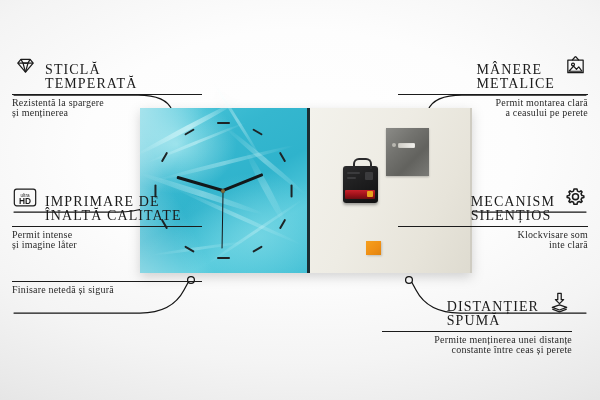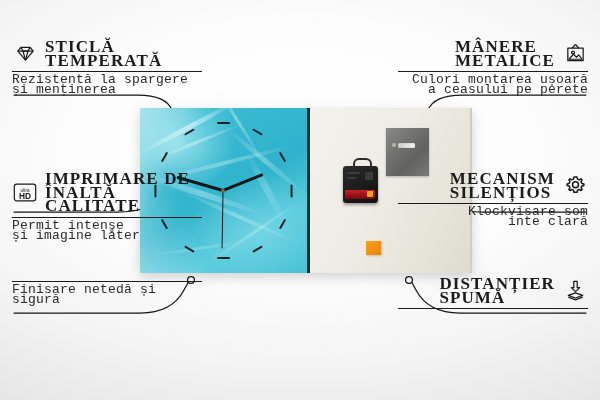--- a/index.html
+++ b/index.html
@@ -175,39 +175,40 @@
 
   .co-head {
     display: flex;
     align-items: center;
     gap: 7px;
   }
   .callout.right .co-head { justify-content: flex-end; }
 
   .co-title {
     font-family: "Liberation Serif", serif;
-    font-size: 17px;
-    font-weight: 700;
+    font-size: 14px;
+    font-weight: 400;
     letter-spacing: 1.1px;
     line-height: 13.5px;
     color: #1b1b1b;
     text-transform: uppercase;
+    margin-top: 23px;
   }
   .callout.left  .co-title { text-align: left; }
   .callout.right .co-title { text-align: left; }
 
   .co-rule {
     height: 1px;
     background: #1b1b1b;
     margin: 4px 0 3px 0;
   }
 
   .co-sub {
-    font-family: Liberation Mono, monospace;
-    font-size: 13px;
+    font-family: Liberation Serif, serif;
+    font-size: 10px;
     line-height: 10.2px;
     color: #2a2a2a;
     letter-spacing: .2px;
   }
 
   .co-icon {
     flex: 0 0 auto;
     width: 26px;
     height: 26px;
     display: flex;
@@ -364,21 +365,21 @@
         <svg viewBox="0 0 24 24" width="23" height="23" fill="none" stroke="currentColor" stroke-width="1.3" stroke-linejoin="round">
           <path d="M12 2.5 L8.5 6.5 M12 2.5 L15.5 6.5"></path>
           <rect x="4" y="6.5" width="16" height="13"></rect>
           <circle cx="9.4" cy="11" r="1.5"></circle>
           <path d="M5.2 18 L10 12.6 L13 16 L15.4 13.4 L18.8 18 Z"></path>
         </svg>
       </span>
     </div>
     <div class="co-rule"></div>
     <div class="co-sub">
-      <span>Culori montarea ușoară</span><br>
+      <span>Permit montarea clară</span><br>
       <span>a ceasului pe perete</span>
     </div>
   </div>
 
   <div class="callout right" style="left:398px; top:172px;">
     <div class="co-head">
       <span class="co-title">
         <span>MECANISM</span><br>
         <span>SILENȚIOS</span>
       </span>
@@ -392,30 +393,34 @@
         </svg>
       </span>
     </div>
     <div class="co-rule"></div>
     <div class="co-sub">
       <span>Klockvisare som</span><br>
       <span>inte clară</span>
     </div>
   </div>
 
-  <div class="callout right" style="left:398px; top:277px;">
+  <div class="callout right" style="left:382px; top:277px;">
     <div class="co-head">
       <span class="co-title">
         <span>DISTANȚIER</span><br>
         <span>SPUMĂ</span>
       </span>
       <span class="co-icon">
         <svg viewBox="0 0 24 24" width="23" height="23" fill="none" stroke="currentColor" stroke-width="1.3" stroke-linejoin="round">
           <path d="M10.2 2.5 H13.8 V9 H16.3 L12 13.2 L7.7 9 H10.2 Z"></path>
           <path d="M12 14.4 L19.5 17.1 L12 19.8 L4.5 17.1 Z"></path>
           <path d="M4.5 19 L12 21.7 L19.5 19"></path>
         </svg>
       </span>
     </div>
     <div class="co-rule"></div>
+    <div class="co-sub">
+      <span>Permite menținerea unei distanțe</span><br>
+      <span>constante între ceas și perete</span>
+    </div>
   </div>
 
 </div>
 
 </body></html>

